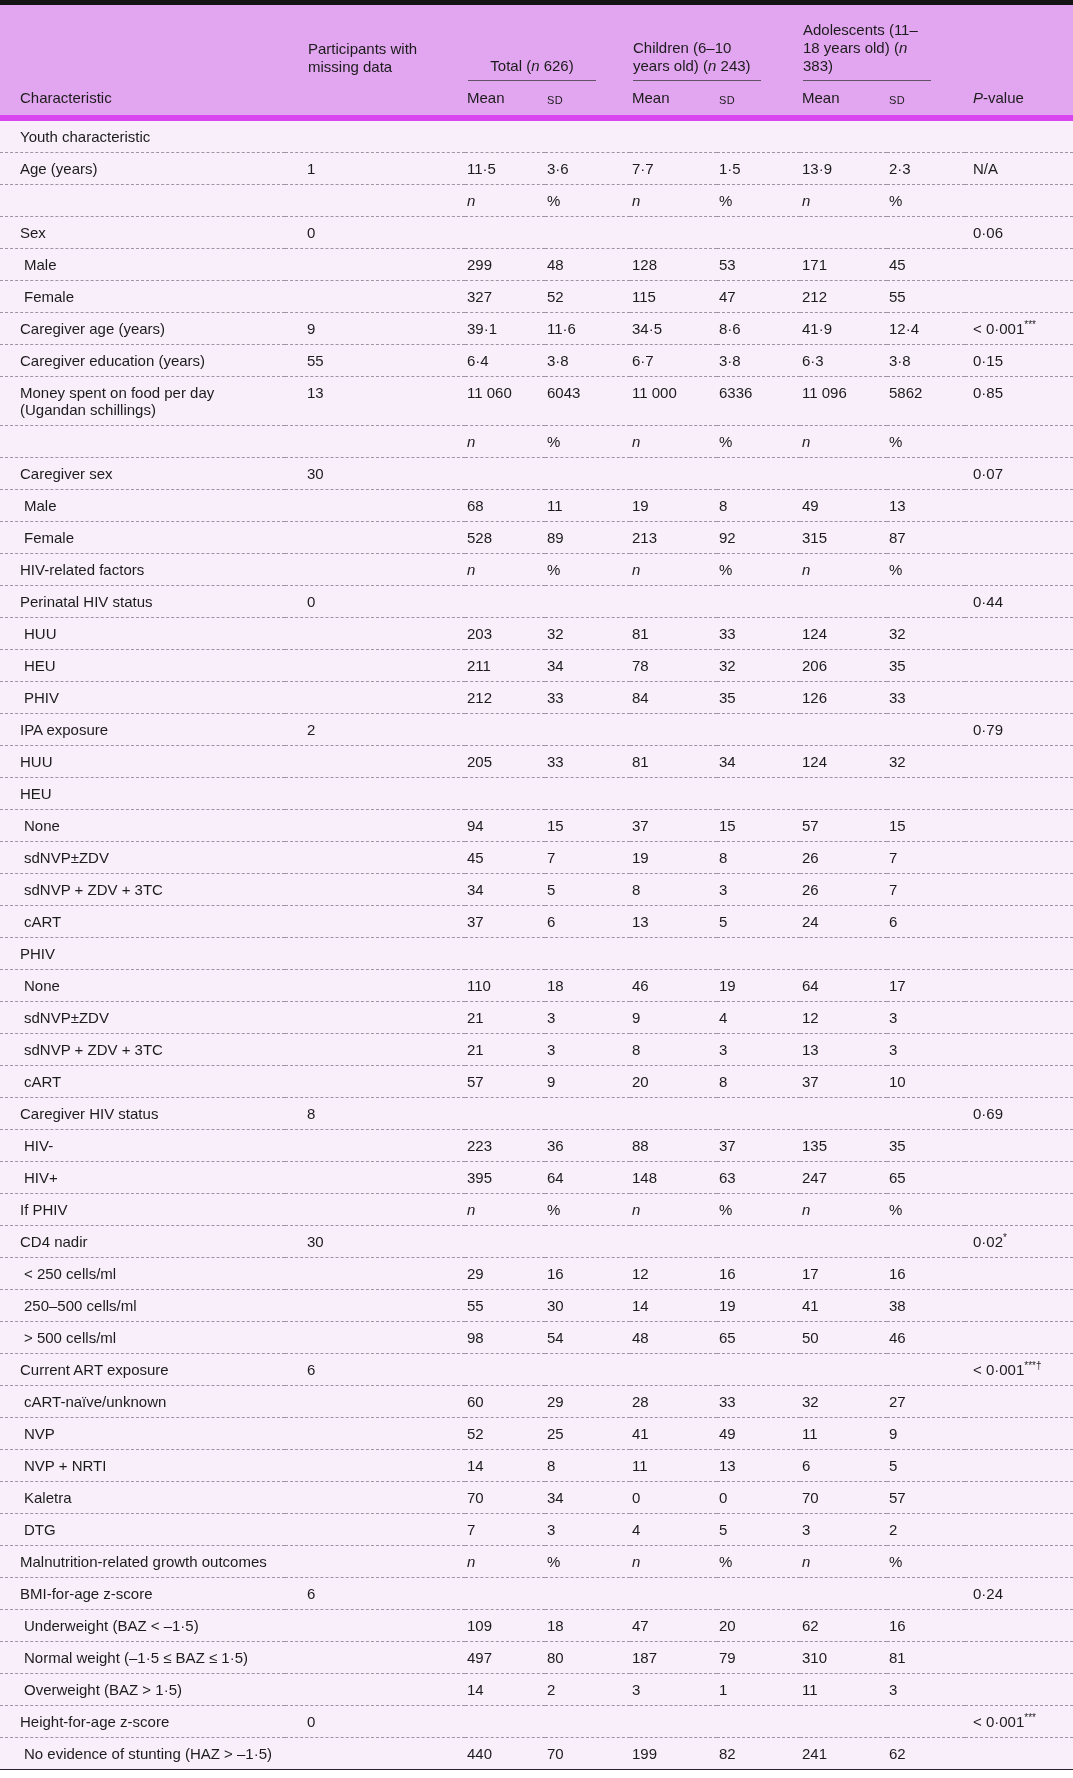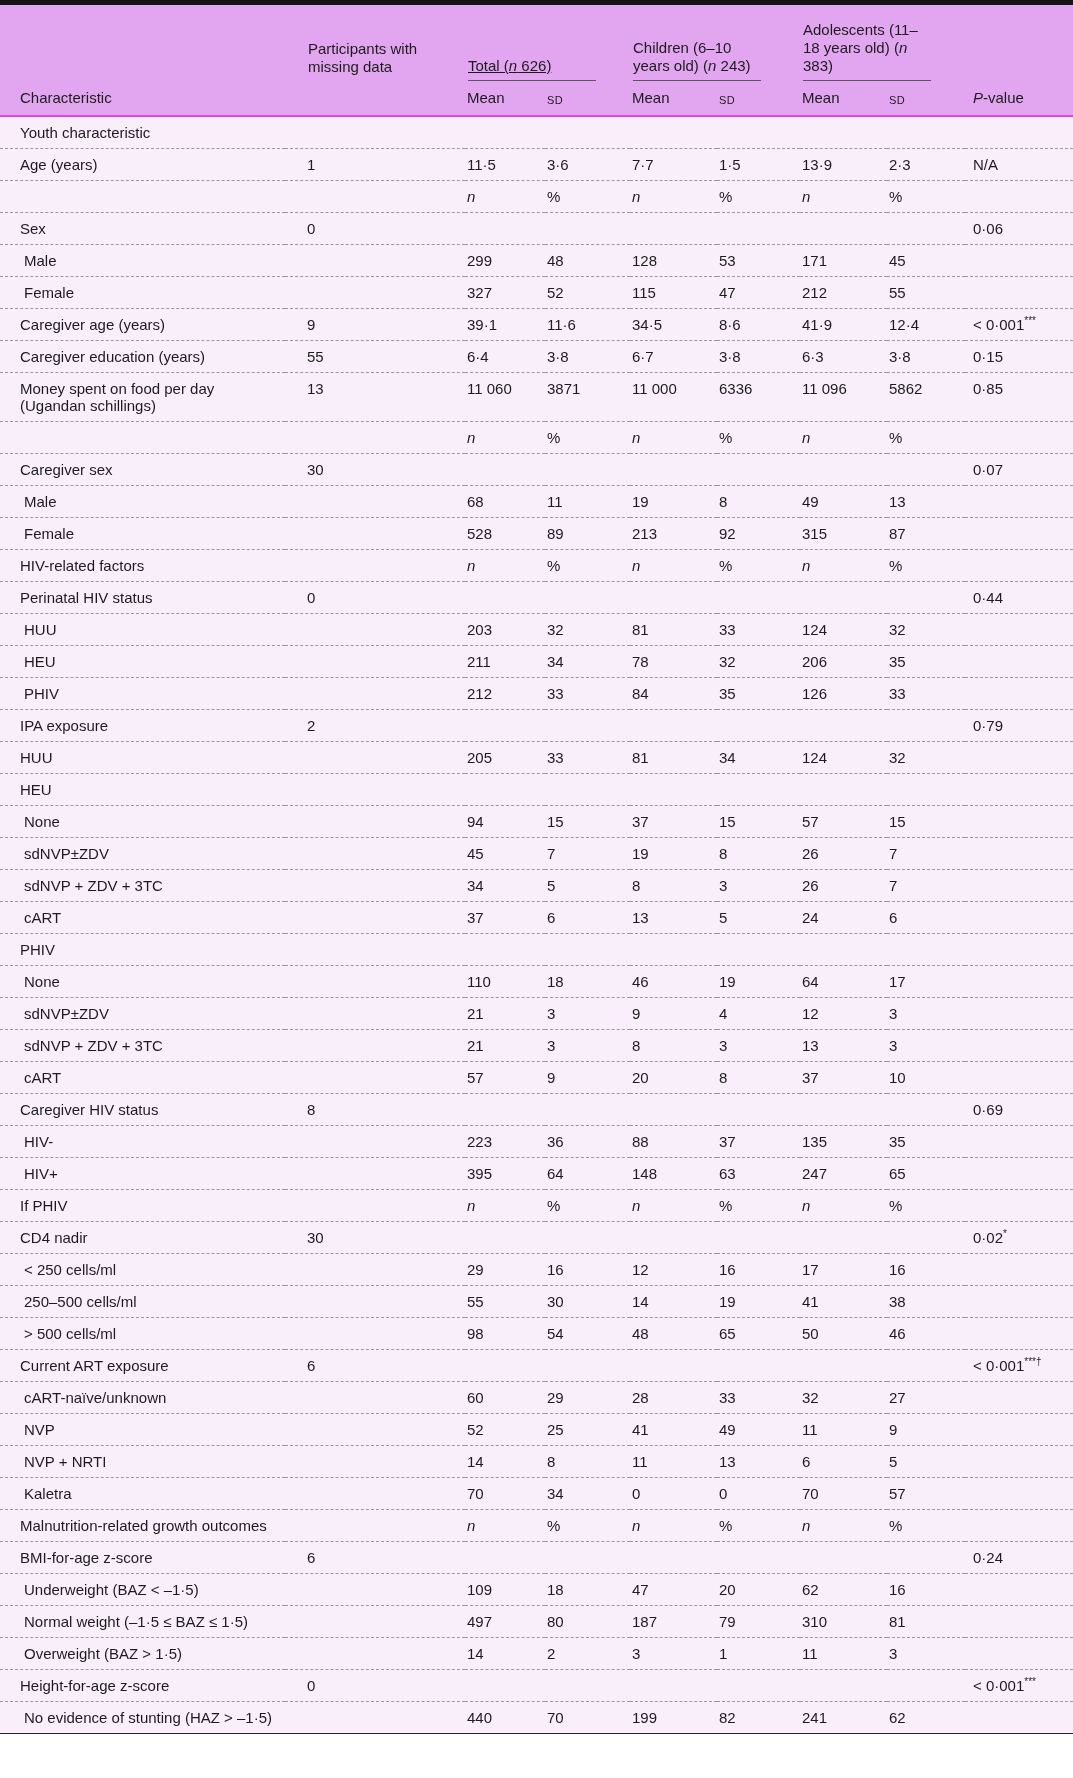--- a/index.html
+++ b/index.html
@@ -19,23 +19,23 @@
   col.c-label{width:285px;} col.c-miss{width:180px;}
   col.c-m1{width:80px;} col.c-s1{width:85px;}
   col.c-m2{width:87px;} col.c-s2{width:83px;}
   col.c-m3{width:87px;} col.c-s3{width:78px;}
   col.c-p{width:108px;}
   
   thead th{background:var(--header-bg);font-weight:400;text-align:left;vertical-align:bottom;font-size:15px;}
   .hrow-a th{padding-top:16px;}
   .grp-box{width:128px;line-height:18px;padding-bottom:5px;margin-left:2px;}
   .grp-box.underlined{border-bottom:1px solid var(--underline);}
-  .grp-box.center{text-decoration:underline;}
+  .grp-box.center{text-align:center;}
   .miss-box{width:132px;line-height:18px;padding-bottom:5px;margin-left:22px;}
-  .hrow-b th{padding:7px 0 9px;border-bottom:2px solid #d946ef;}
+  .hrow-b th{padding:7px 0 9px;border-bottom:6px solid #d946ef;}
   .hrow-b .c-label{padding-left:20px;}
   .hrow-b .c-p{padding-left:8px;}
   .hrow-b .c-val{padding-left:2px;}
   
   tbody td{background:var(--body-bg);font-size:15px;line-height:17px;padding:7px 0;vertical-align:top;}
   tbody tr:not(:first-child) td{border-top:1px dashed var(--dash);}
   tbody tr:last-child td{border-bottom:1px solid var(--rule-soft);}
   td.c-label{padding-left:20px;padding-right:8px;margin-top:14px;}
   td.c-label.ind{padding-left:24px;}
   td.c-miss{padding-left:22px;}
@@ -176,21 +176,21 @@
           <td class="c-val">6·7</td>
           <td class="c-val">3·8</td>
           <td class="c-val">6·3</td>
           <td class="c-val">3·8</td>
           <td class="c-p">0·15</td>
         </tr>
         <tr class="data">
           <td class="c-label">Money spent on food per day (Ugandan schillings)</td>
           <td class="c-miss">13</td>
           <td class="c-val">11 060</td>
-          <td class="c-val">3871</td>
+          <td class="c-val">6043</td>
           <td class="c-val">11 000</td>
           <td class="c-val">6336</td>
           <td class="c-val">11 096</td>
           <td class="c-val">5862</td>
           <td class="c-p">0·85</td>
         </tr>
         <tr class="subheader">
           <td class="c-label"></td>
           <td class="c-miss"></td>
           <td class="c-val"><i>n</i></td>
@@ -557,20 +557,31 @@
           <td class="c-label ind">Kaletra</td>
           <td class="c-miss"></td>
           <td class="c-val">70</td>
           <td class="c-val">34</td>
           <td class="c-val">0</td>
           <td class="c-val">0</td>
           <td class="c-val">70</td>
           <td class="c-val">57</td>
           <td class="c-p"></td>
         </tr>
+        <tr class="data">
+          <td class="c-label ind">DTG</td>
+          <td class="c-miss"></td>
+          <td class="c-val">7</td>
+          <td class="c-val">3</td>
+          <td class="c-val">4</td>
+          <td class="c-val">5</td>
+          <td class="c-val">3</td>
+          <td class="c-val">2</td>
+          <td class="c-p"></td>
+        </tr>
         <tr class="subheader">
           <td class="c-label">Malnutrition-related growth outcomes</td>
           <td class="c-miss"></td>
           <td class="c-val"><i>n</i></td>
           <td class="c-val">%</td>
           <td class="c-val"><i>n</i></td>
           <td class="c-val">%</td>
           <td class="c-val"><i>n</i></td>
           <td class="c-val">%</td>
           <td class="c-p"></td>

